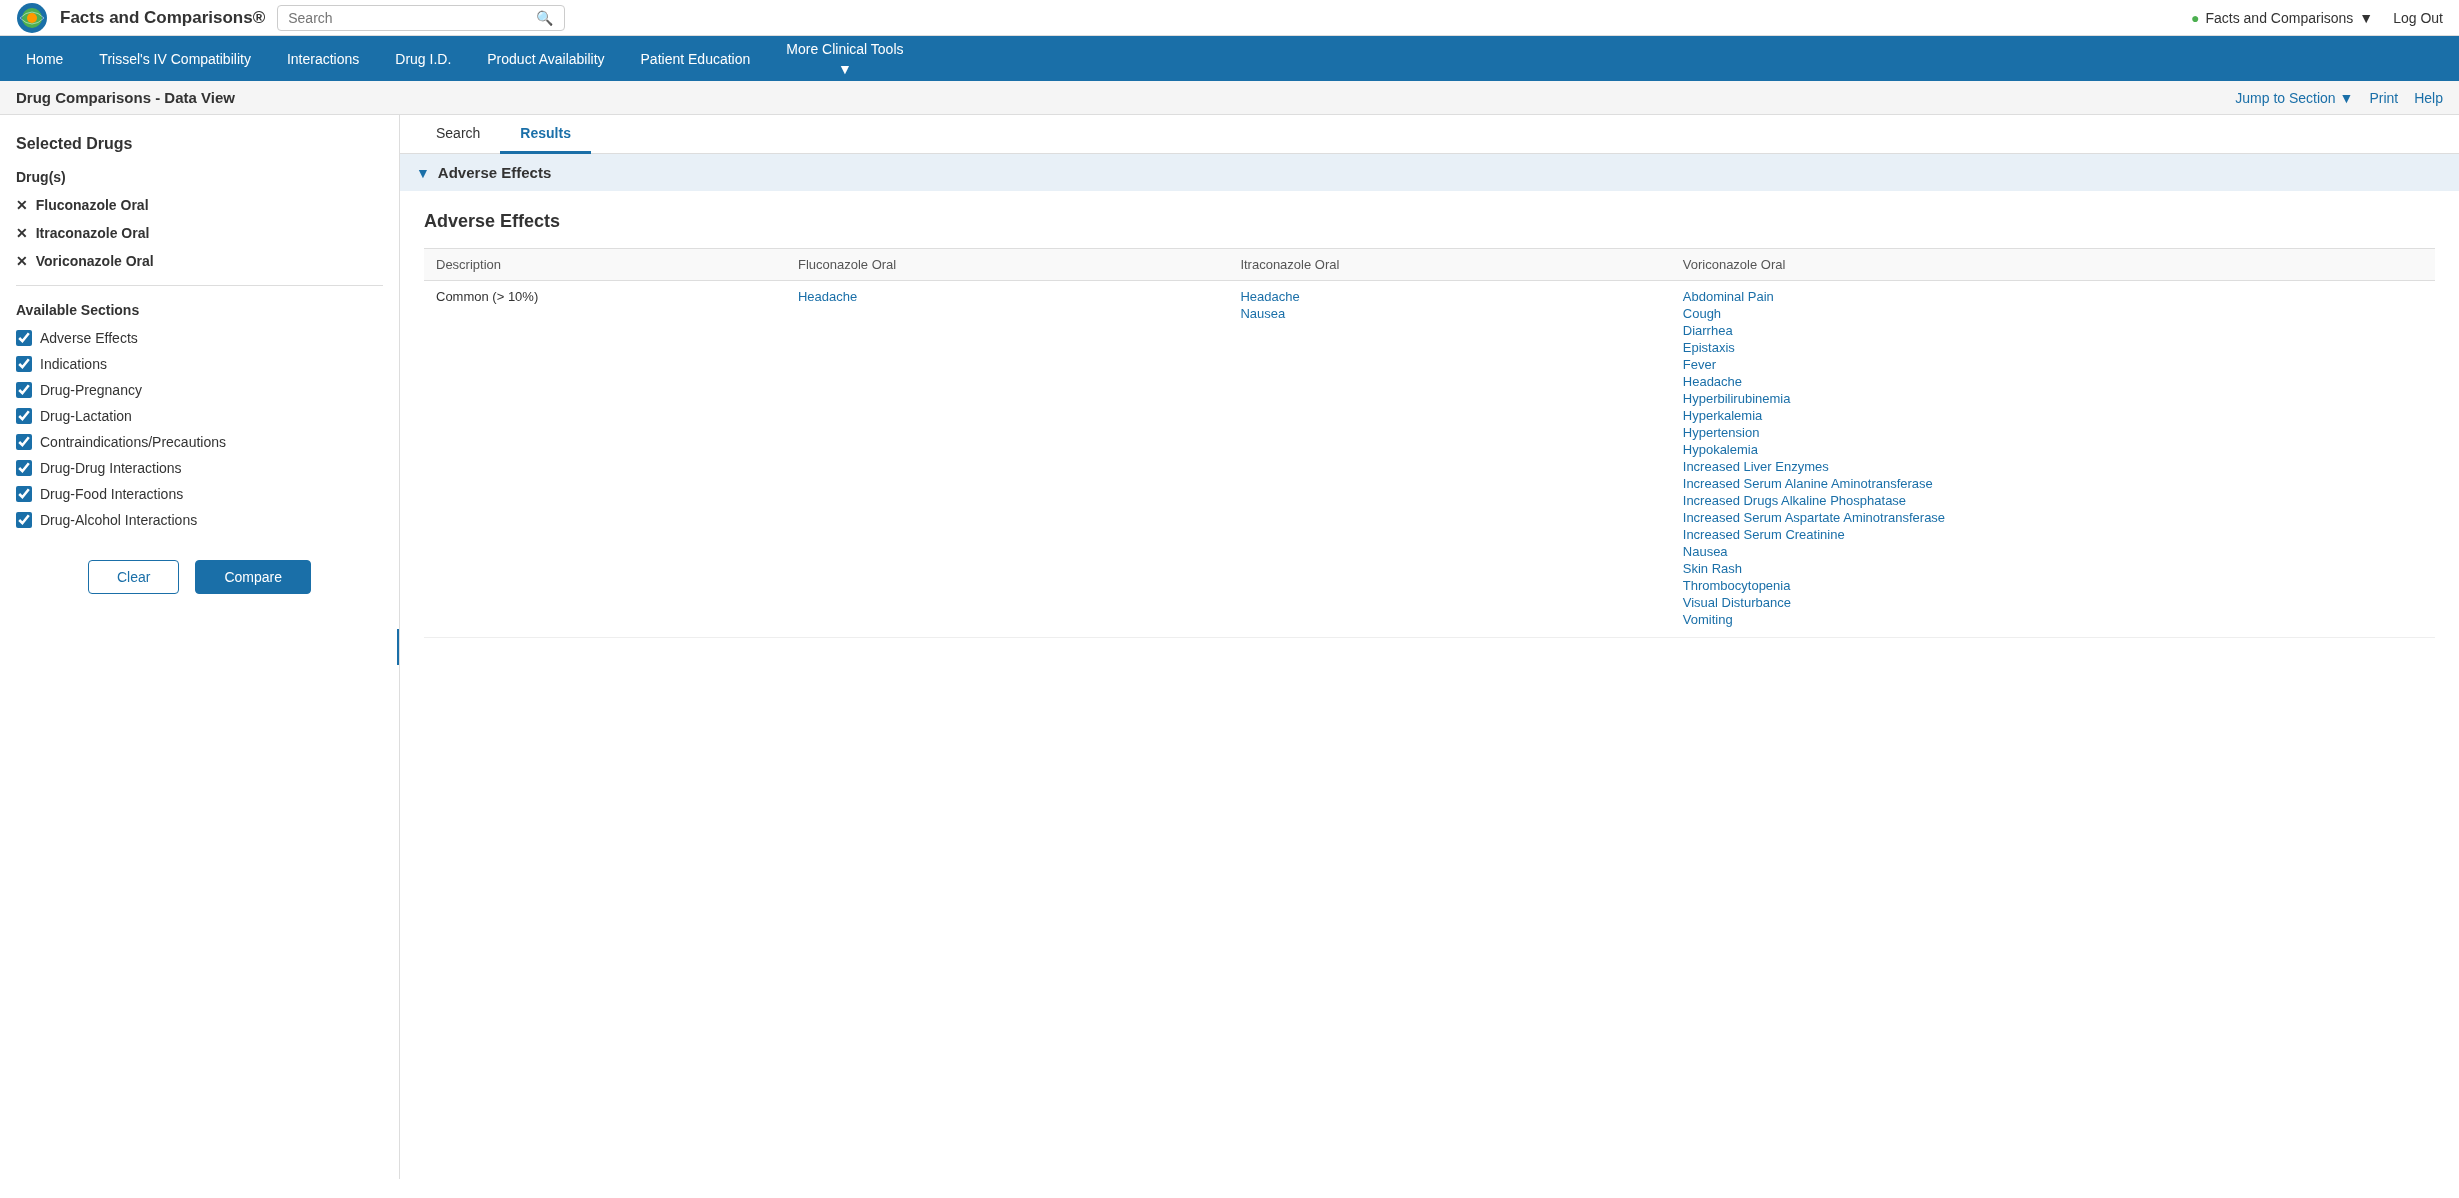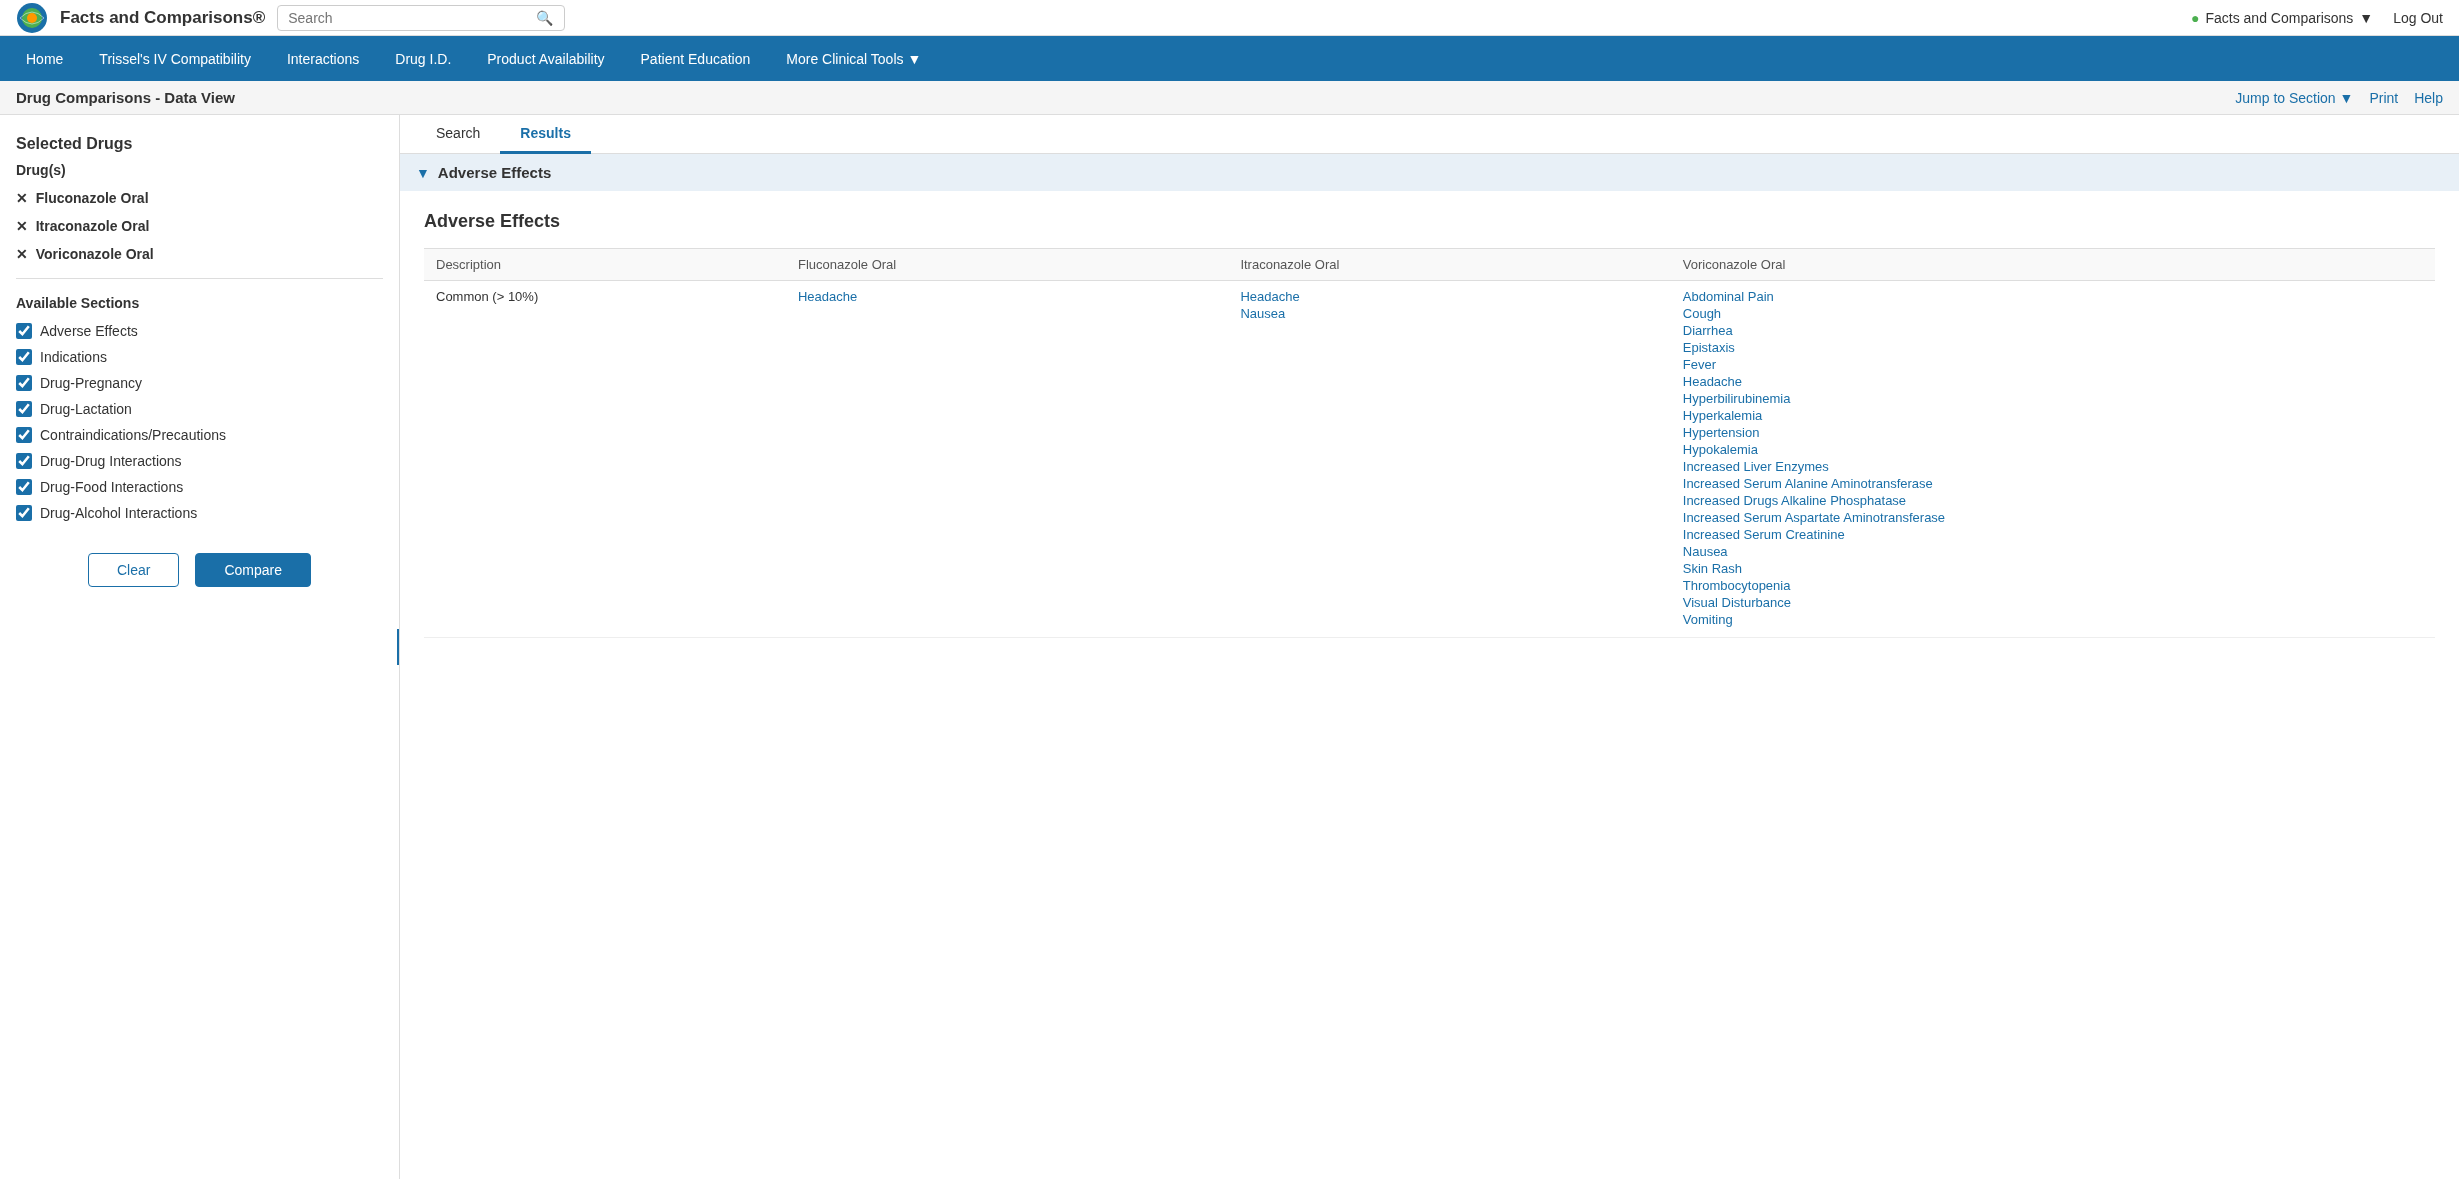--- a/index.html
+++ b/index.html
@@ -79,20 +79,21 @@
       padding: 0 18px;
       display: flex;
       align-items: center;
       cursor: pointer;
       white-space: nowrap;
     }
     .nav-bar .more-tools {
       display: flex;
       align-items: center;
       gap: 4px;
+      flex-direction: column;
     }
 
     
     .breadcrumb-bar {
       background: #f5f5f5;
       border-bottom: 1px solid #ddd;
       padding: 8px 16px;
       display: flex;
       align-items: center;
       justify-content: space-between;
@@ -125,21 +126,21 @@
       width: 400px;
       min-width: 380px;
       border-right: 1px solid #ddd;
       padding: 20px 16px;
       overflow-y: auto;
       position: relative;
     }
     .sidebar h2 {
       font-size: 16px;
       font-weight: bold;
-      margin-bottom: 9px;
+      margin-bottom: 16px;
       color: #333;
     }
     .sidebar h3 {
       font-size: 14px;
       font-weight: bold;
       margin-bottom: 12px;
       color: #333;
     }
     .drug-item {
       display: flex;

